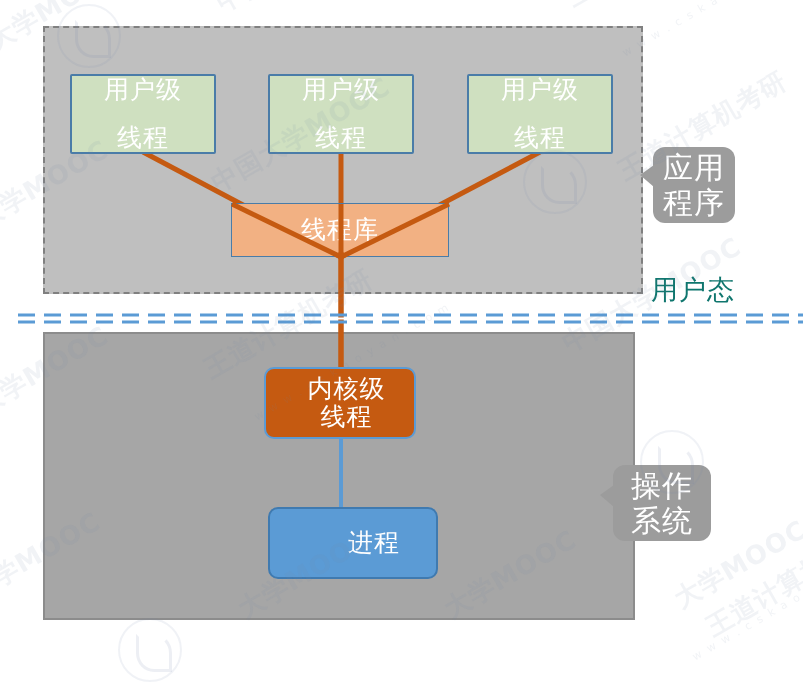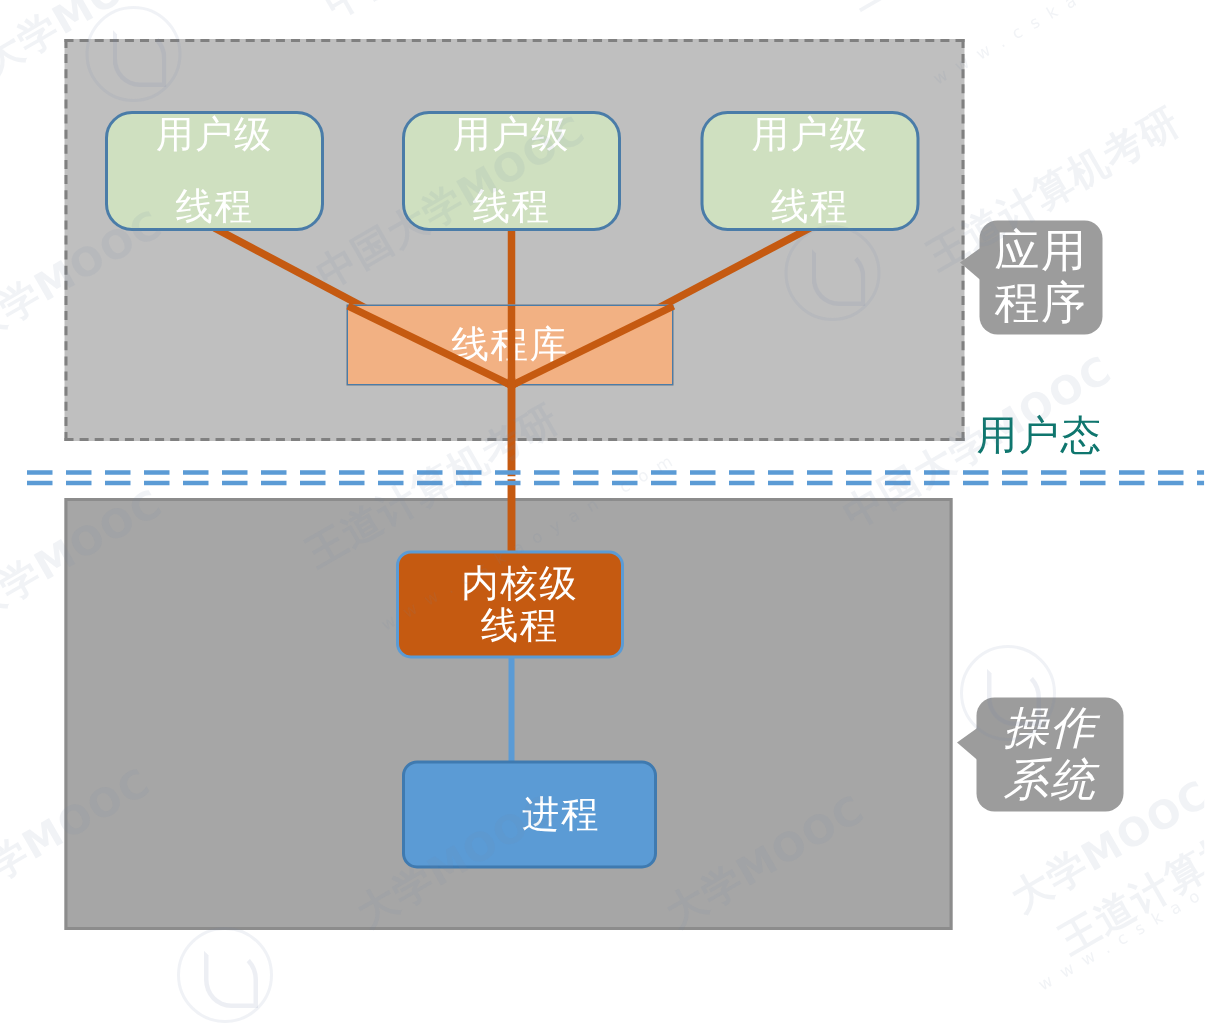--- a/index.html
+++ b/index.html
@@ -107,21 +107,21 @@
     text-align: center;
     z-index: 20;
     font-family: "DejaVu Sans", "Liberation Sans", sans-serif;
   }
   .node-userthread {
     width: 146px;
     height: 80px;
     top: 74px;
     background: #cfe0c0;
     border: 2px solid #4a7ca8;
-    border-radius: 18px;
+    border-radius: 2px;
     gap: 20px;
   }
   #ut1 { left: 70px; }
   #ut2 { left: 268px; }
   #ut3 { left: 467px; }
 
   .node-lib {
     left: 231px;
     top: 203px;
     width: 218px;
@@ -186,25 +186,24 @@
     border-bottom: 12px solid transparent;
     border-right: 14px solid #9c9c9c;
   }
   #callout-app {
     left: 653px;
     top: 147px;
     width: 82px;
     height: 76px;
   }
   #callout-os {
-    left: 651px;
+    left: 613px;
     top: 465px;
     width: 98px;
     height: 76px;
-    font-style: italic;
   }
   #callout-os::before { top: 20px; }
 
   .mode-label {
     position: absolute;
     color: #0f766e;
     font-size: 27px;
     letter-spacing: 1px;
     z-index: 25;
     white-space: nowrap;

